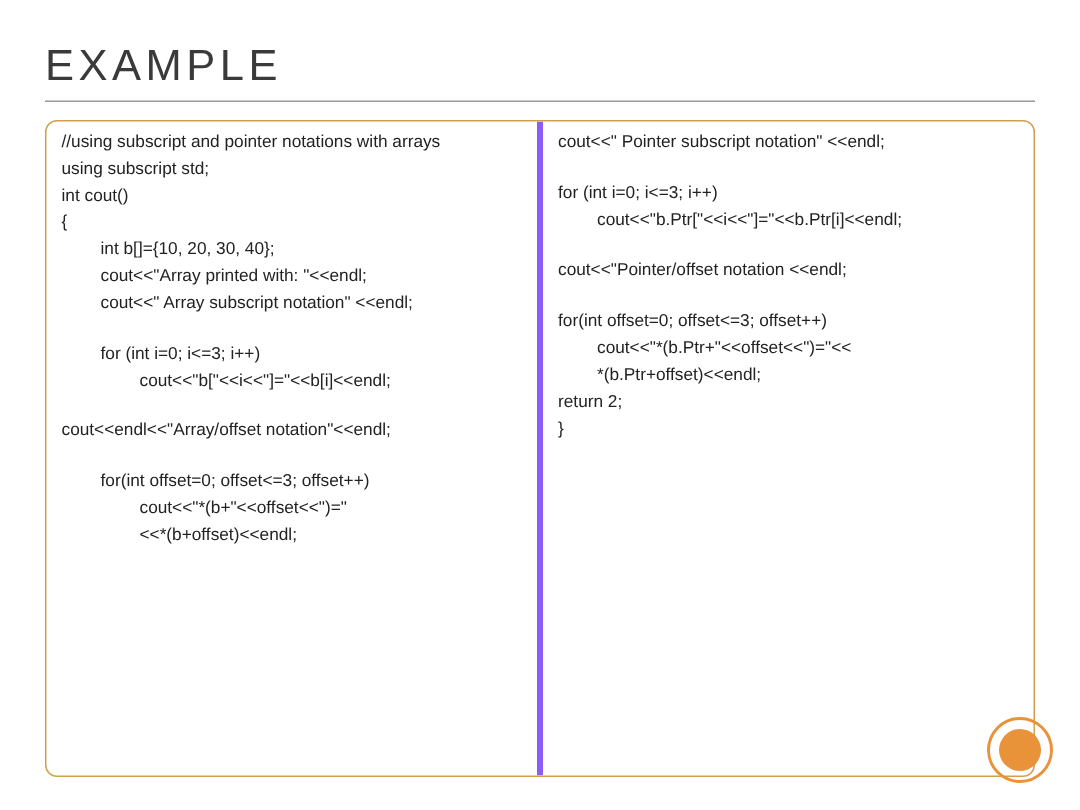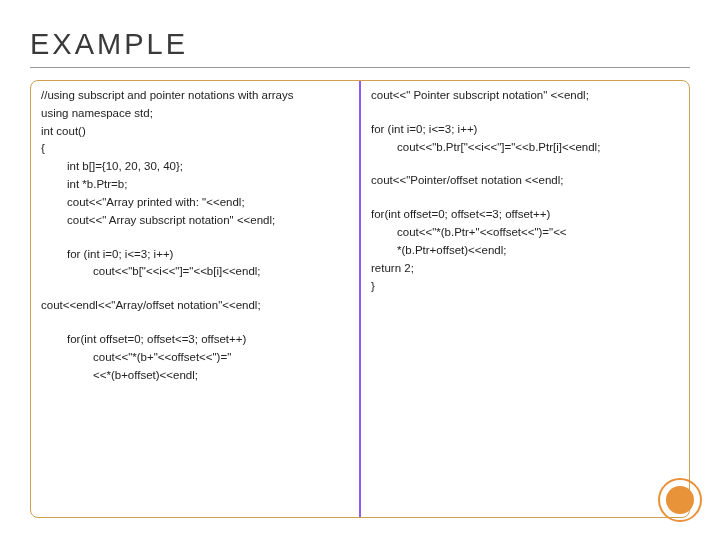--- a/index.html
+++ b/index.html
@@ -38,21 +38,21 @@
   }
   .col {
     flex: 1;
     padding: 6px 10px 6px 10px;
     font-size: 11.5px;
     line-height: 1.55;
     color: #222;
     font-family: Arial, sans-serif;
   }
   .col-left {
-    border-right: 2px solid #8b5cf6;
+    border-right: 4px solid #8b5cf6;
   }
   .blk { display: block; white-space: pre; }
   .ind1 { padding-left: 26px; }
   .ind2 { padding-left: 52px; }
   .sp { height: 16px; }
   .deco {
     position: absolute;
     right: 18px;
     bottom: 18px;
     width: 48px;
@@ -75,25 +75,24 @@
 </style>
 </head>
 <body>
 
 <div class="slide">
   <h1 class="title">EXAMPLE</h1>
 
   <div class="content-box">
     <div class="col col-left">
       <span class="blk">//using subscript and pointer notations with arrays</span>
-      <span class="blk">using namespace std;</span>
+      <span class="blk">using subscript std;</span>
       <span class="blk">int cout()</span>
       <span class="blk">{</span>
       <span class="blk ind1">int b[]={10, 20, 30, 40};</span>
-      <span class="blk ind1">int *b.Ptr=b;</span>
       <span class="blk ind1">cout&lt;&lt;"Array printed with: "&lt;&lt;endl;</span>
       <span class="blk ind1">cout&lt;&lt;" Array subscript notation" &lt;&lt;endl;</span>
       <div class="sp"></div>
       <span class="blk ind1">for (int i=0; i&lt;=3; i++)</span>
       <span class="blk ind2">cout&lt;&lt;"b["&lt;&lt;i&lt;&lt;"]="&lt;&lt;b[i]&lt;&lt;endl;</span>
       <div class="sp"></div>
       <span class="blk">cout&lt;&lt;endl&lt;&lt;"Array/offset notation"&lt;&lt;endl;</span>
       <div class="sp"></div>
       <span class="blk ind1">for(int offset=0; offset&lt;=3; offset++)</span>
       <span class="blk ind2">cout&lt;&lt;"*(b+"&lt;&lt;offset&lt;&lt;")="</span>

